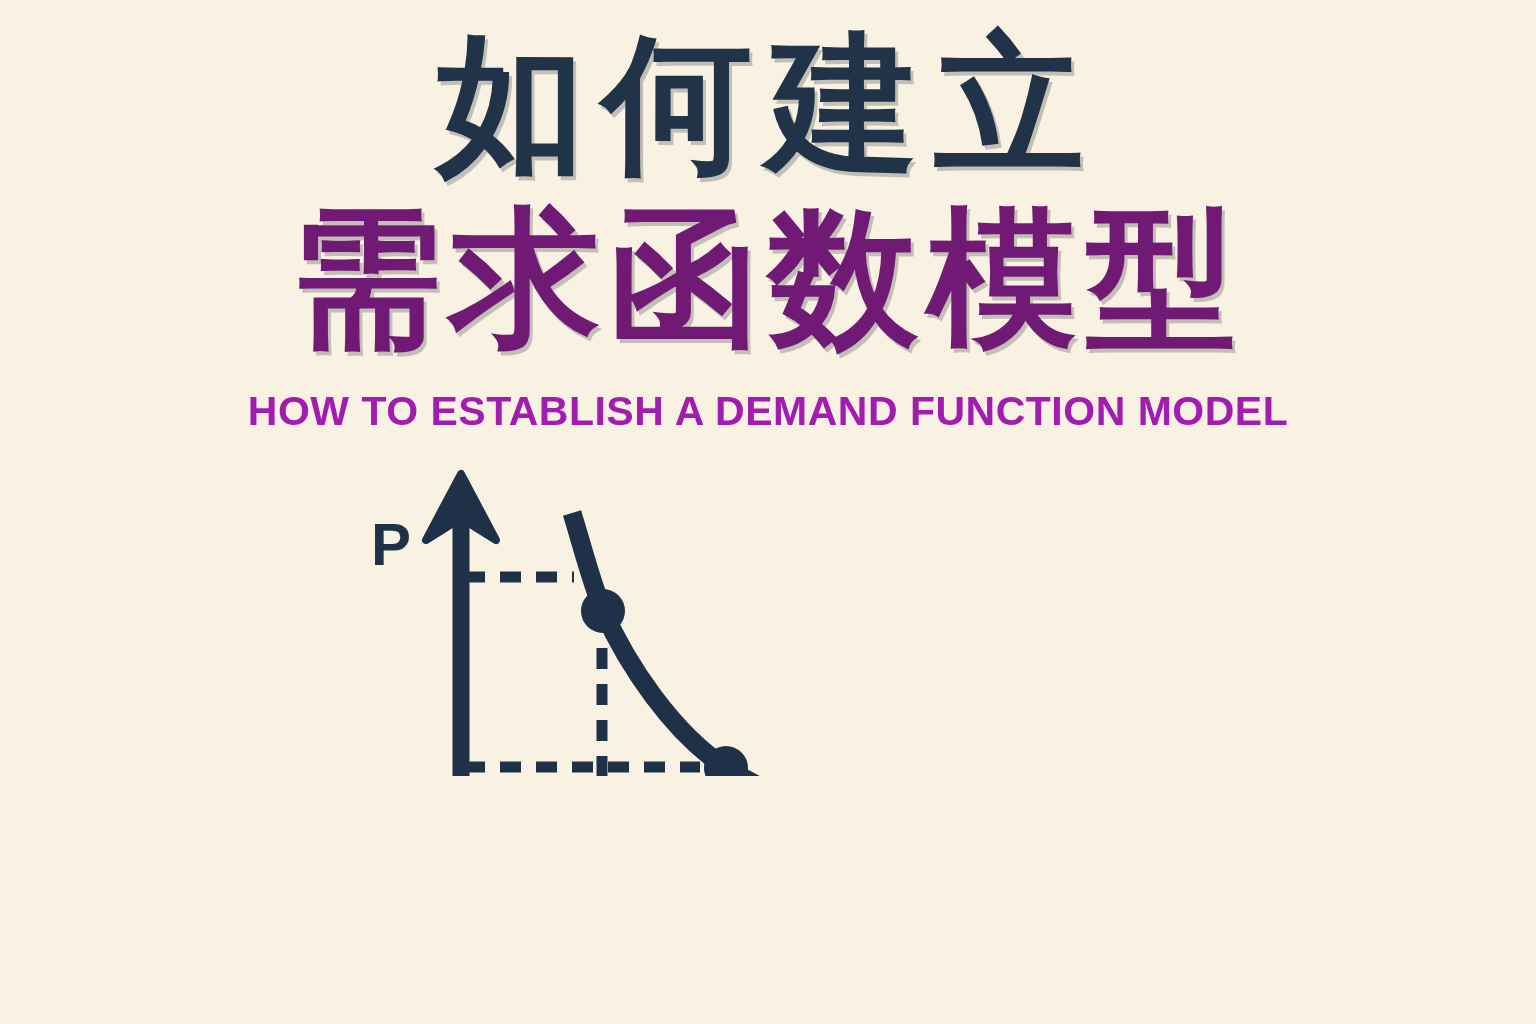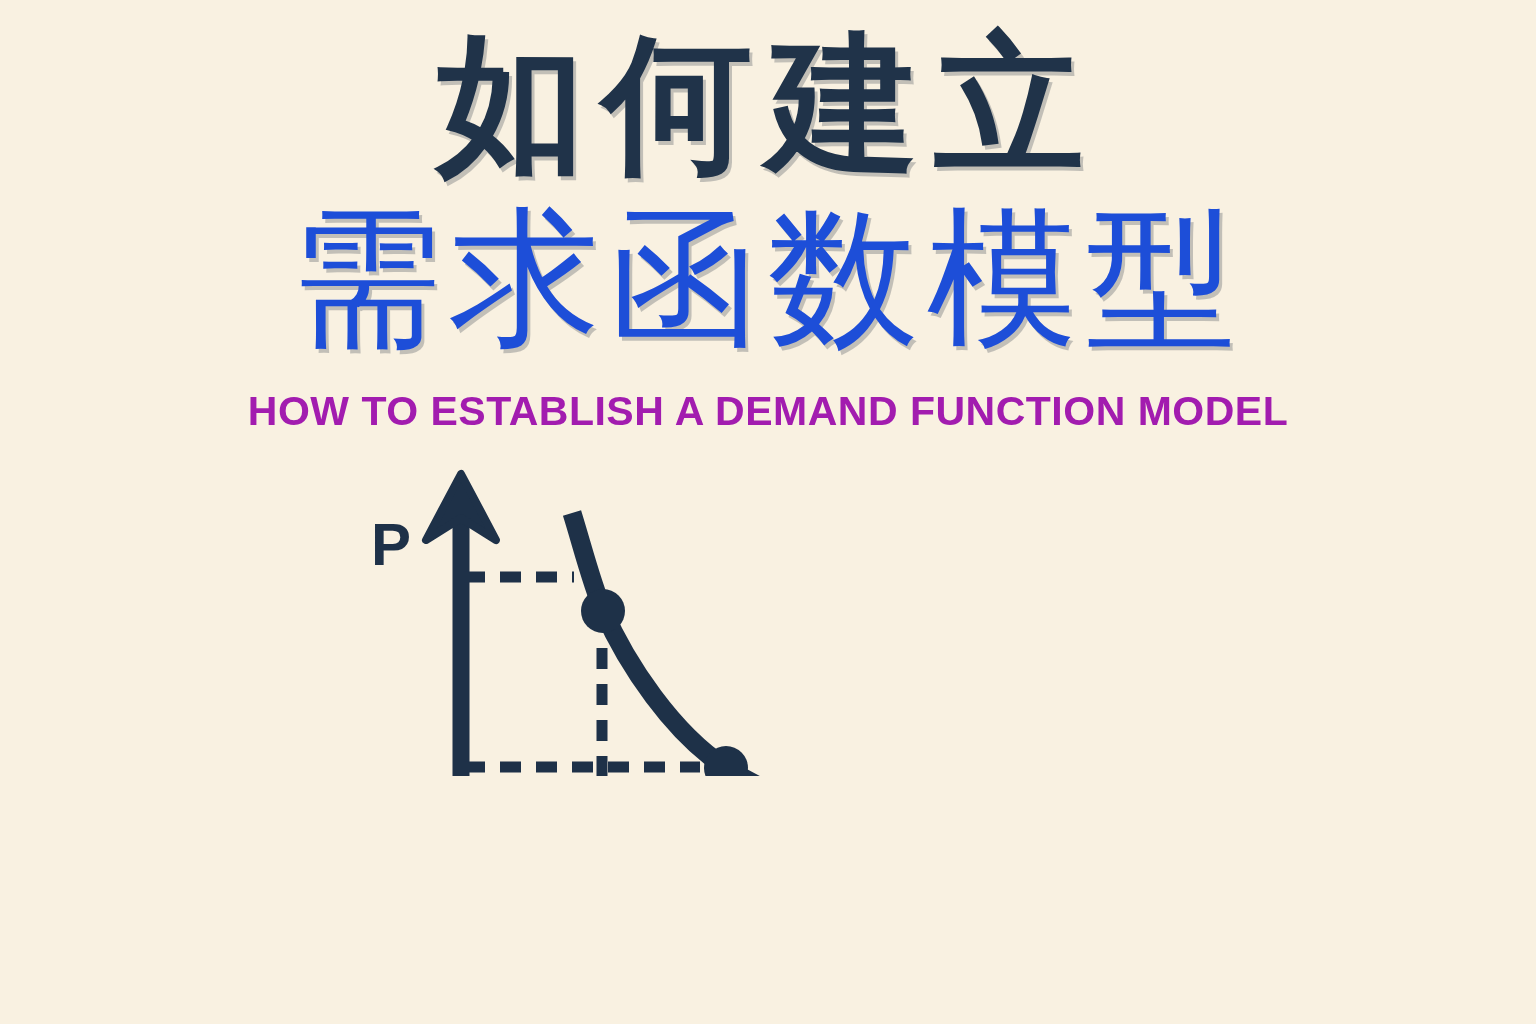--- a/index.html
+++ b/index.html
@@ -27,24 +27,24 @@
     font-size: 150px;
     font-weight: 900;
     line-height: 176px;
     letter-spacing: 16px;
     color: #203349;
     text-shadow: 3px 4px 0 rgba(30,42,60,0.25);
     white-space: nowrap;
   }
   .title-line-2 {
     font-size: 150px;
-    font-weight: 400;
+    font-weight: 700;
     line-height: 172px;
     letter-spacing: 9px;
-    color: #1d4ed8;
+    color: #701a75;
     text-shadow: 3px 4px 0 rgba(30,42,60,0.25);
     white-space: nowrap;
   }
   .subtitle {
     margin-top: 24px;
     font-size: 41px;
     font-weight: 700;
     letter-spacing: 0.5px;
     color: #a21caf;
     white-space: nowrap;

